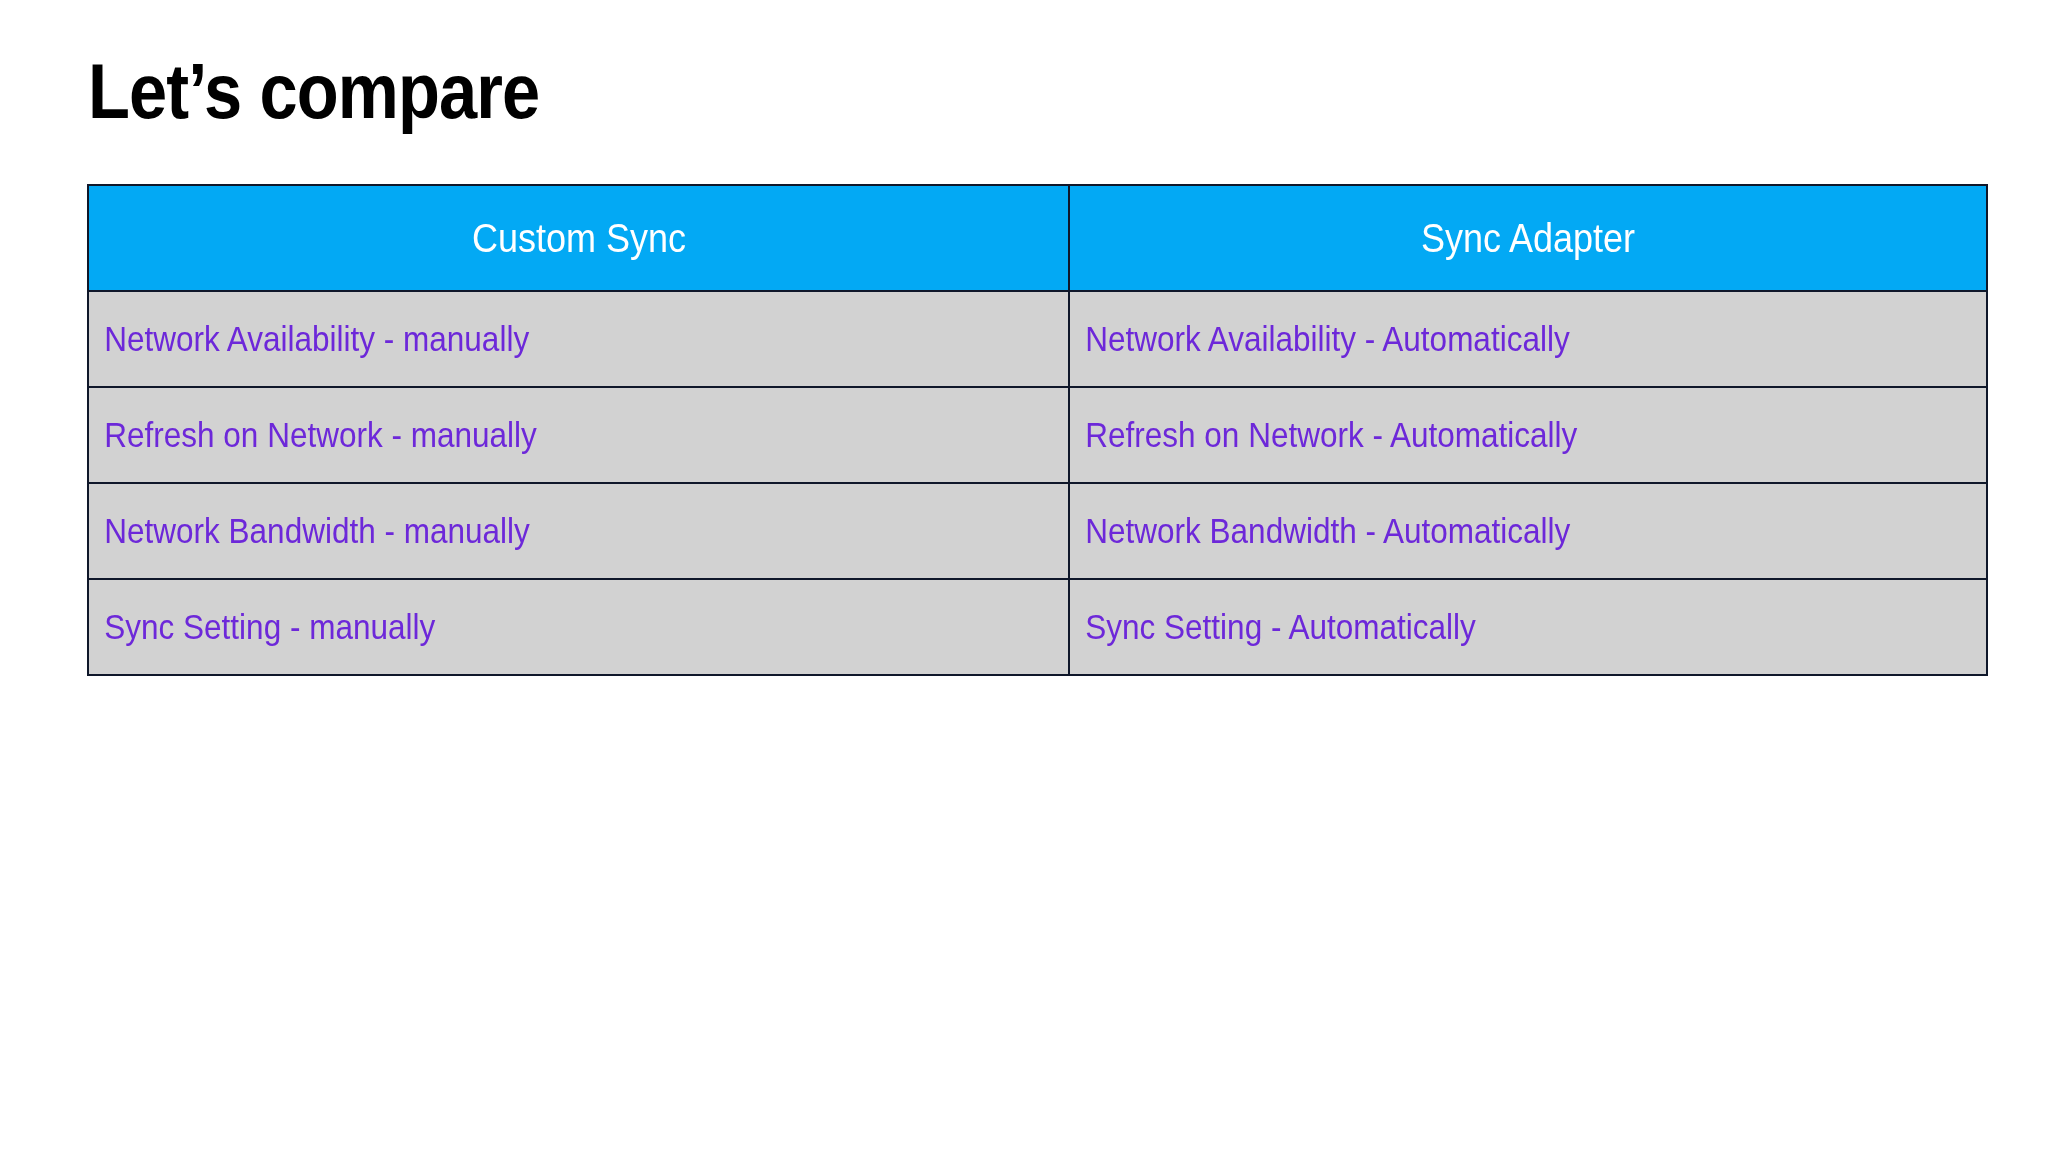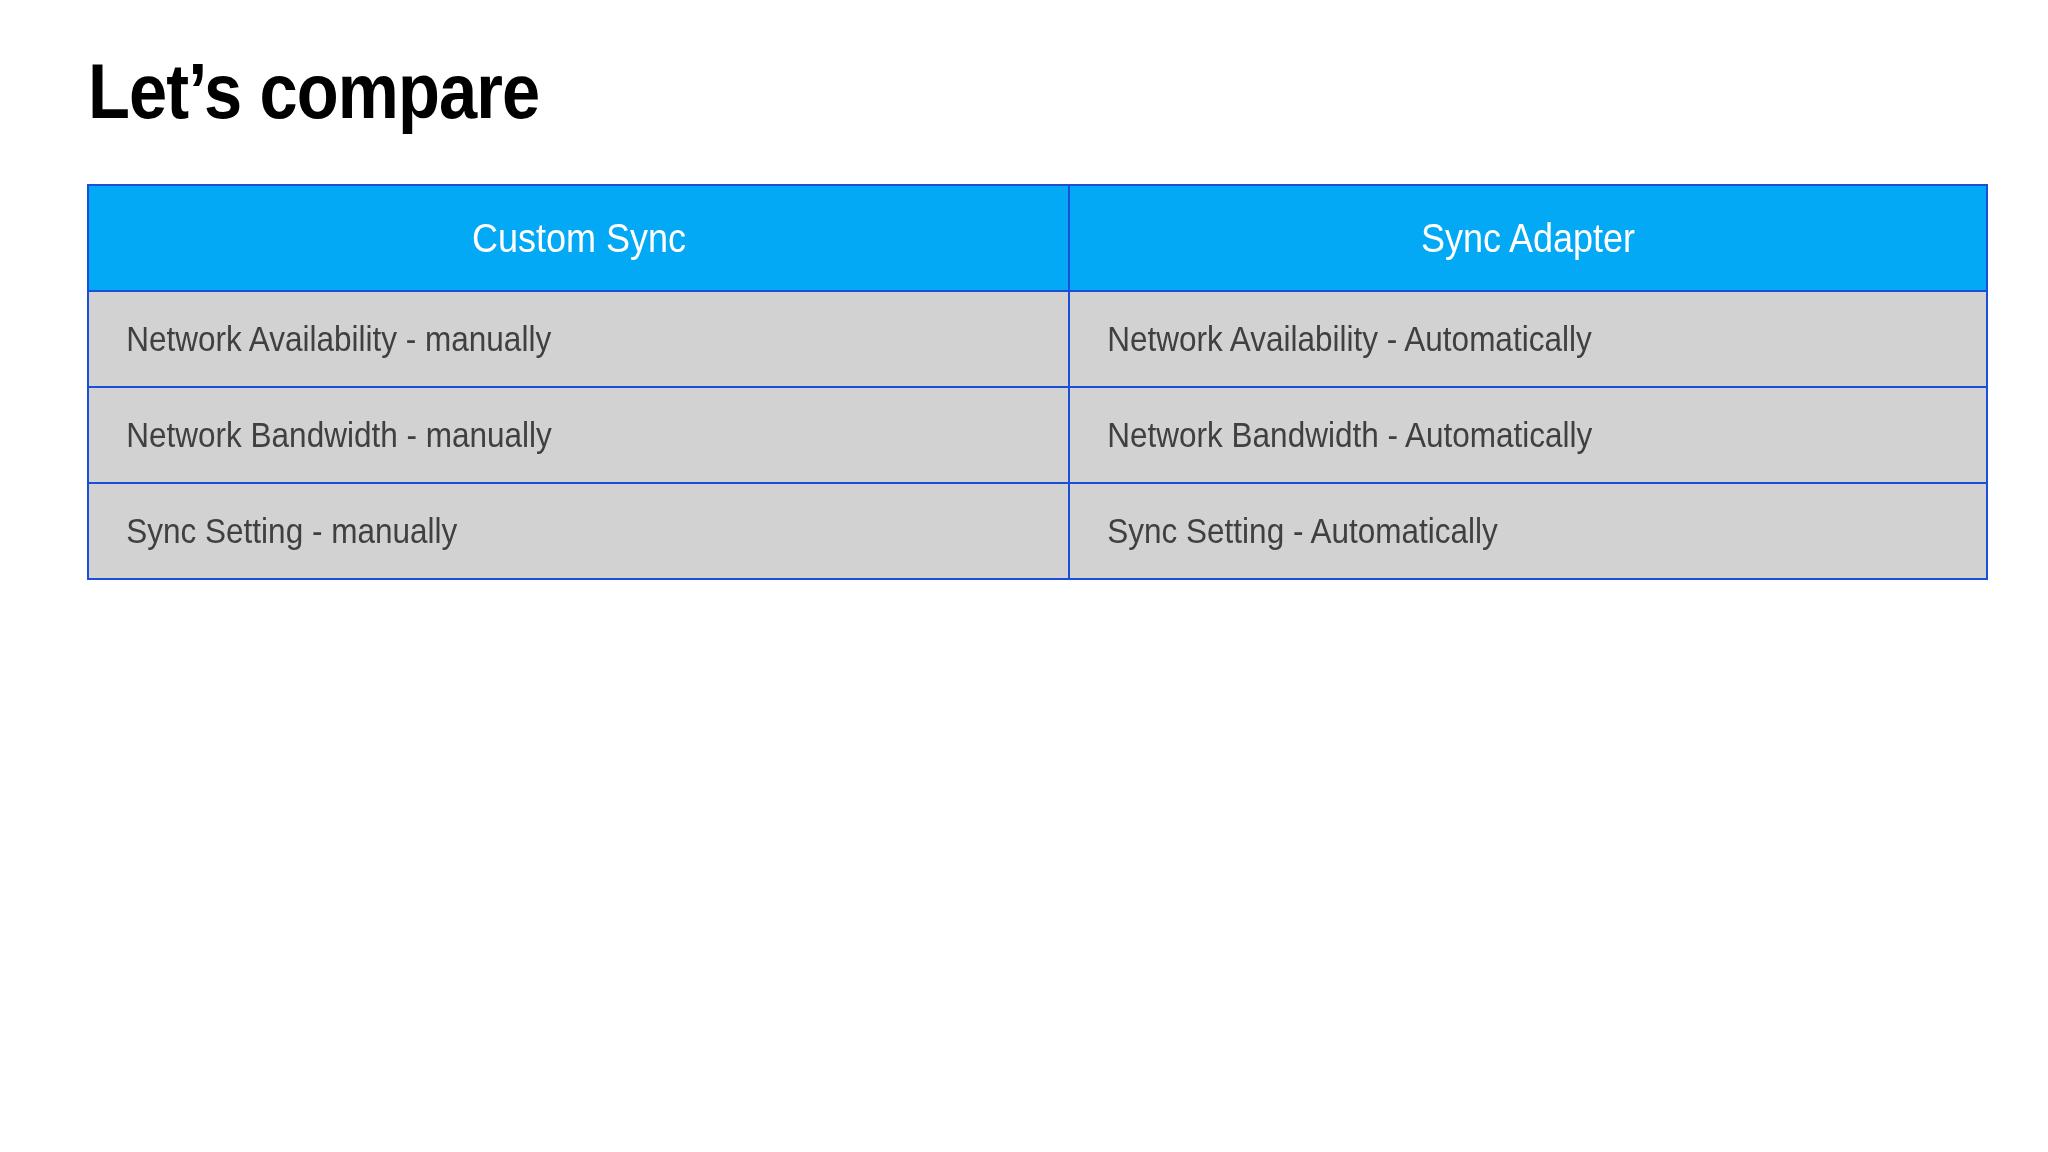--- a/index.html
+++ b/index.html
@@ -41,21 +41,21 @@
     top: 184px;
     width: 1899px;
     border-collapse: collapse;
     table-layout: fixed;
   }
   .compare-table col.col-left  { width: 981px; }
   .compare-table col.col-right { width: 918px; }
 
   .compare-table th,
   .compare-table td {
-    border: 2px solid #1d4ed8;
+    border: 2px solid #0f172a;
     padding: 0;
     margin: 0;
   }
   .compare-table thead th {
     background: #03A9F4;
     height: 104px;
     text-align: center;
     vertical-align: middle;
     color: #ffffff;
     font-weight: normal;
@@ -65,24 +65,23 @@
   .compare-table thead th .hdr-text {
     display: inline-block;
     transform: scaleX(0.9);
     transform-origin: center center;
     white-space: nowrap;
   }
   .compare-table tbody td {
     background: #D2D2D2;
     height: 94px;
     vertical-align: middle;
-    color: #404040;
+    color: #6d28d9;
     font-size: 35px;
     line-height: 94px;
-    padding-left: 22px;
   }
   .compare-table tbody td .cell-text {
     display: inline-block;
     padding-left: 17px;
     transform: scaleX(0.9);
     transform-origin: left center;
     white-space: nowrap;
   }
 </style>
 </head>
@@ -112,20 +111,28 @@
       <tr>
         <td>
           <span class="cell-text">Network Availability - manually</span>
         </td>
         <td>
           <span class="cell-text">Network Availability - Automatically</span>
         </td>
       </tr>
 
 
+      <tr>
+        <td>
+          <span class="cell-text">Refresh on Network - manually</span>
+        </td>
+        <td>
+          <span class="cell-text">Refresh on Network - Automatically</span>
+        </td>
+      </tr>
 
 
       <tr>
         <td>
           <span class="cell-text">Network Bandwidth - manually</span>
         </td>
         <td>
           <span class="cell-text">Network Bandwidth - Automatically</span>
         </td>
       </tr>

